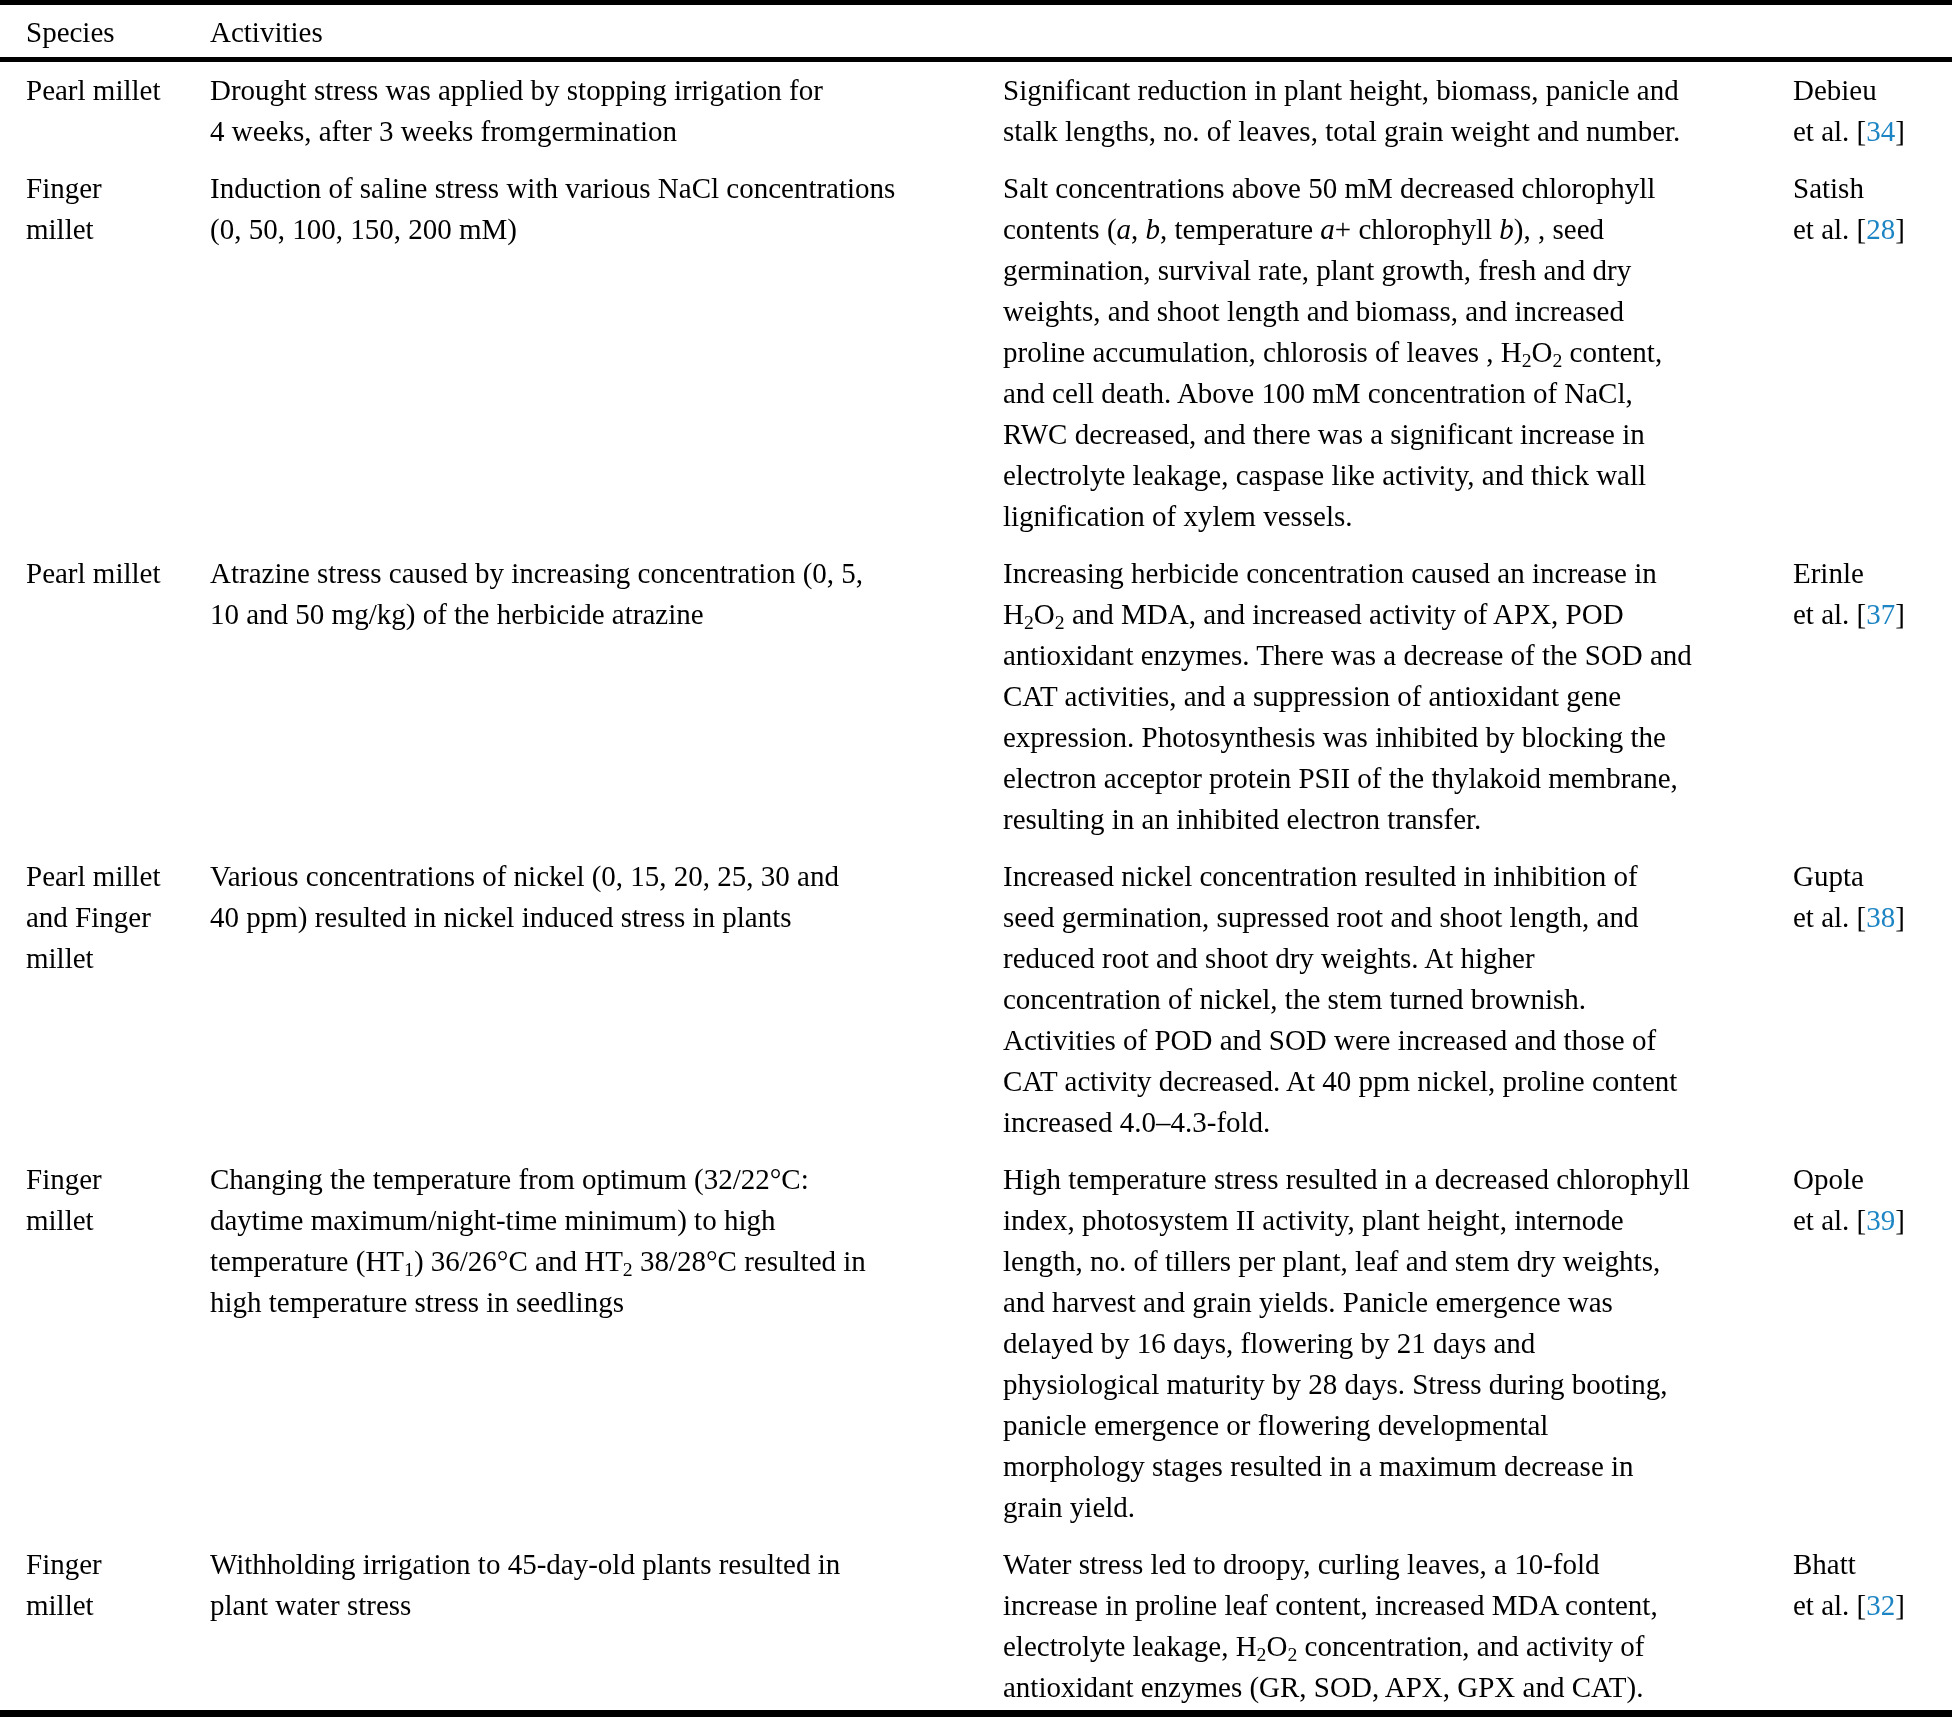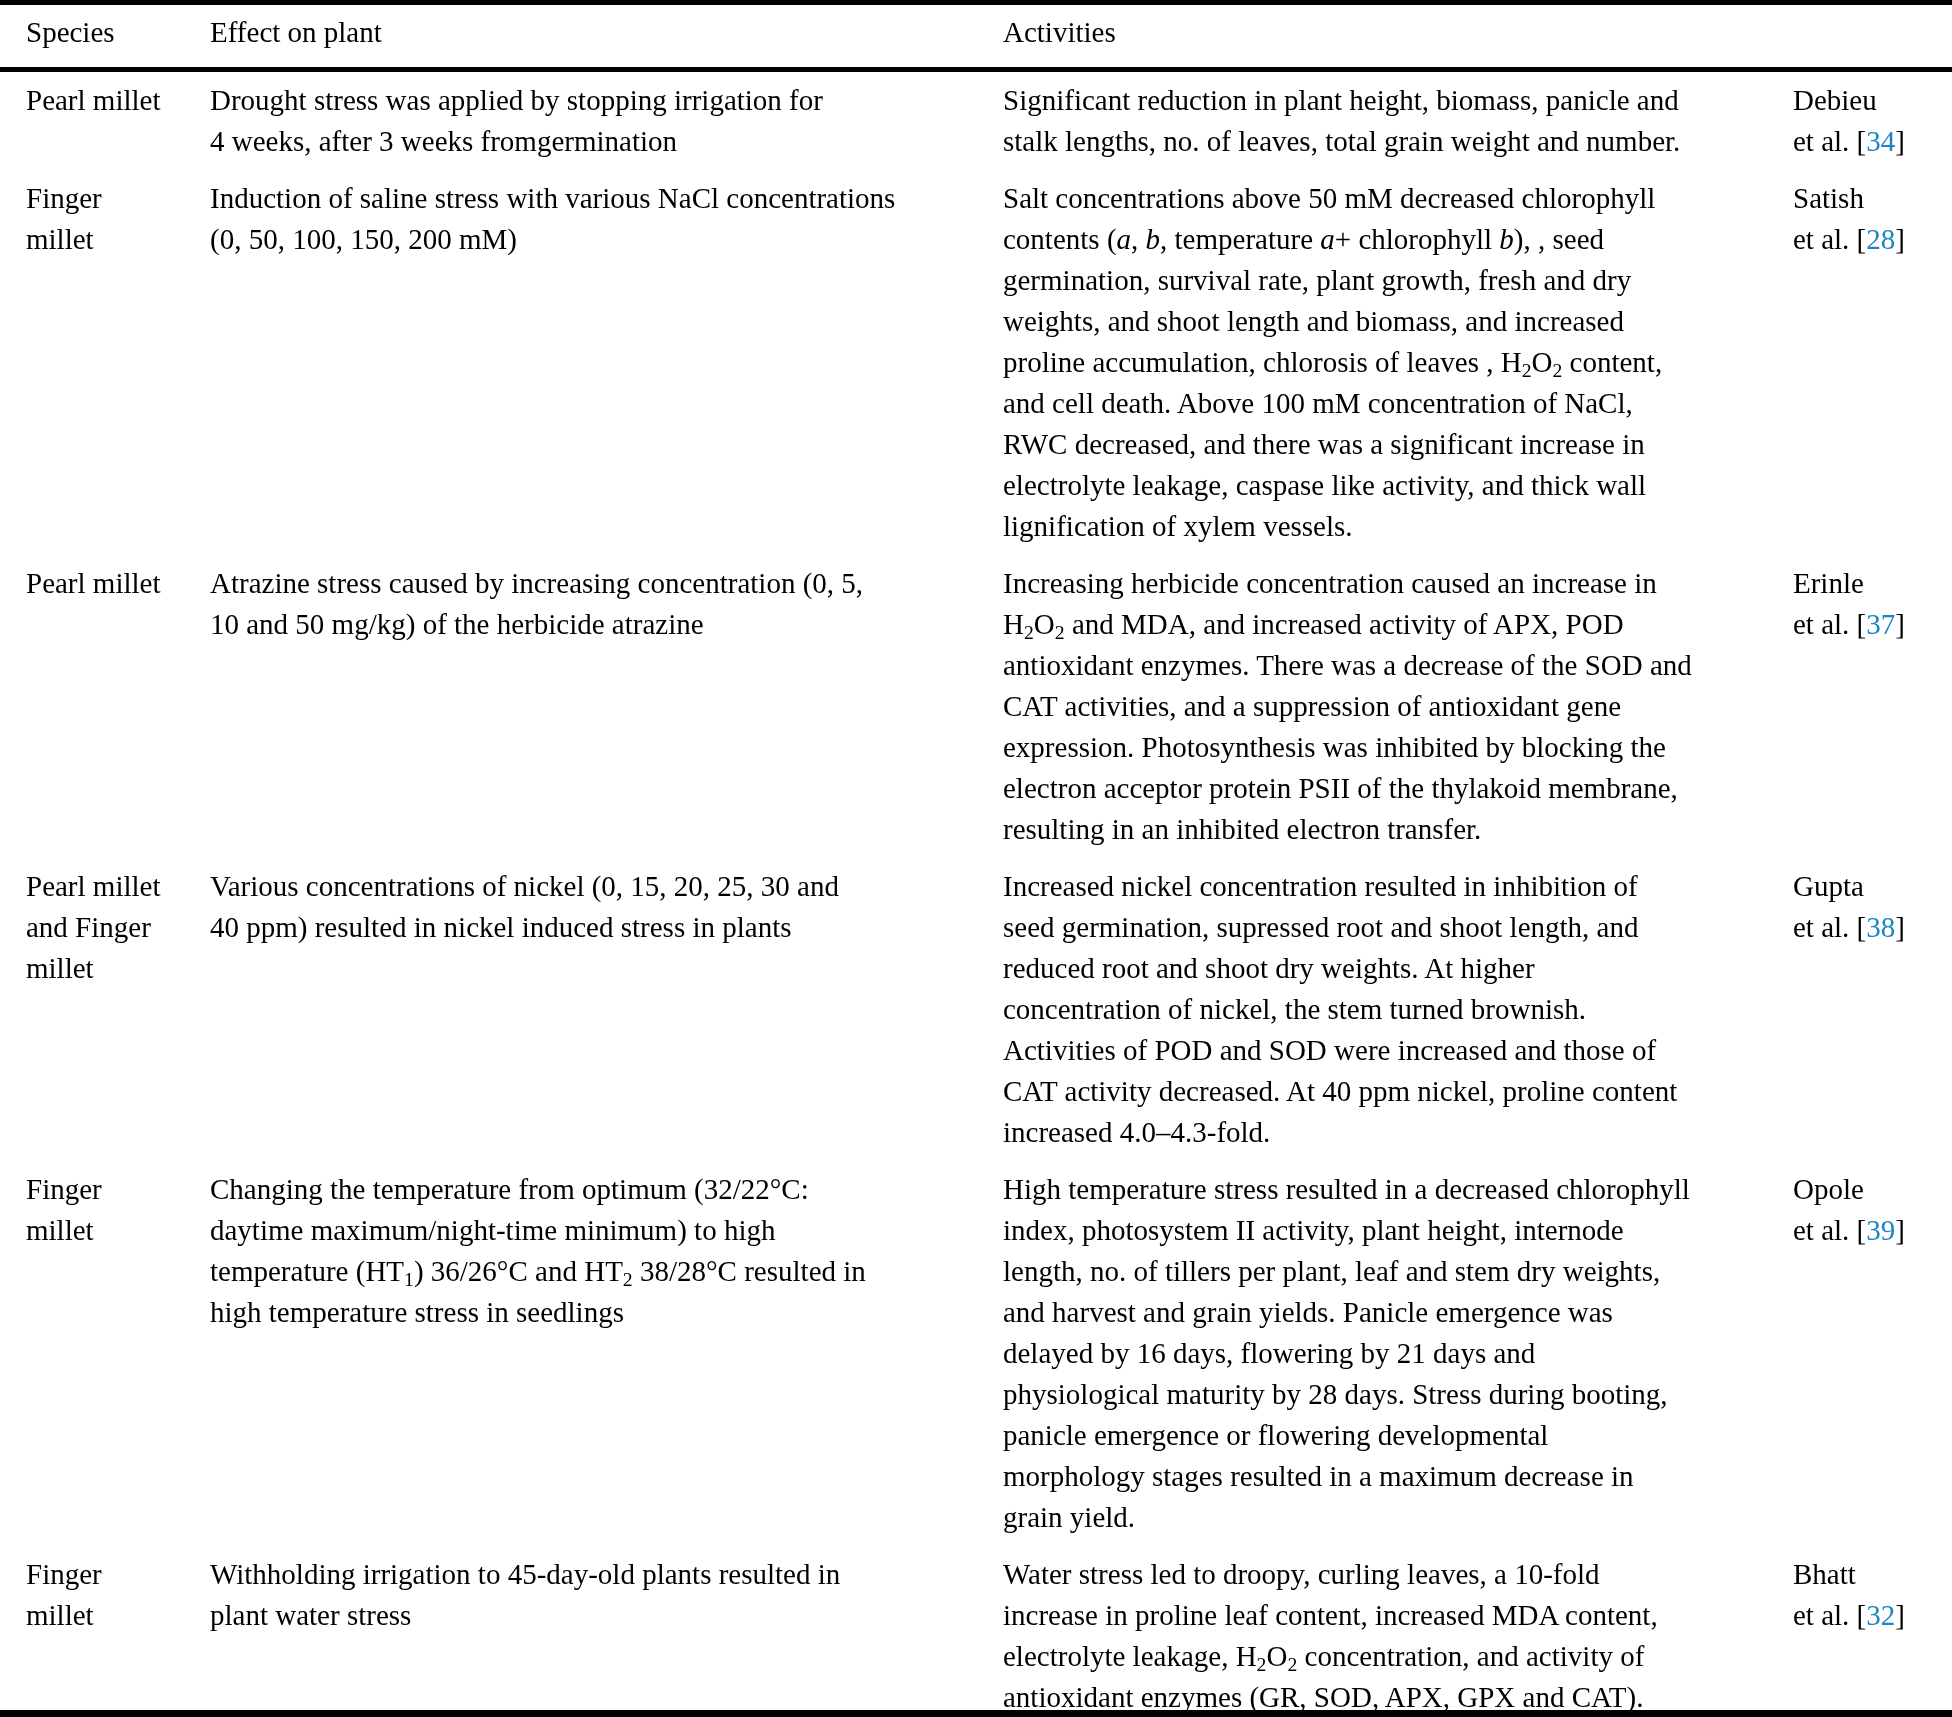--- a/index.html
+++ b/index.html
@@ -30,21 +30,21 @@
   .grid {
     display: grid;
     grid-template-columns: 184px 793px 790px 1fr;
     padding-left: 26px;
     padding-right: 4px;
     box-sizing: border-box;
     align-items: start;
   }
   .grid.header {
     padding-top: 7px;
-    padding-bottom: 14px;
+    padding-bottom: 4px;
   }
   .grid.body {
     padding-top: 8px;
     padding-bottom: 10px;
     row-gap: 16px;
   }
   .hcell {
     white-space: nowrap;
   }
   .cell {
@@ -61,21 +61,20 @@
   .ref-num { color: #1d85c4; }
 </style>
 </head>
 <body>
 
 <div class="page">
   <div class="rule top"></div>
 
   <div class="grid header">
     <div class="hcell">Species</div>
-    <div class="hcell">Effect on plant</div>
     <div class="hcell">Activities</div>
   </div>
 
   <div class="rule mid"></div>
 
   <div class="grid body" id="table-body">
       <div class="row"><div class="cell">Pearl millet</div><div class="cell"><span>Drought stress was applied by stopping irrigation for
 4 weeks, after 3 weeks fromgermination</span></div><div class="cell"><span>Significant reduction in plant height, biomass, panicle and
 stalk lengths, no. of leaves, total grain weight and number.</span></div><div class="cell"><span>Debieu
 et al. [</span><span class="ref-num">34</span><span>]</span></div></div>

